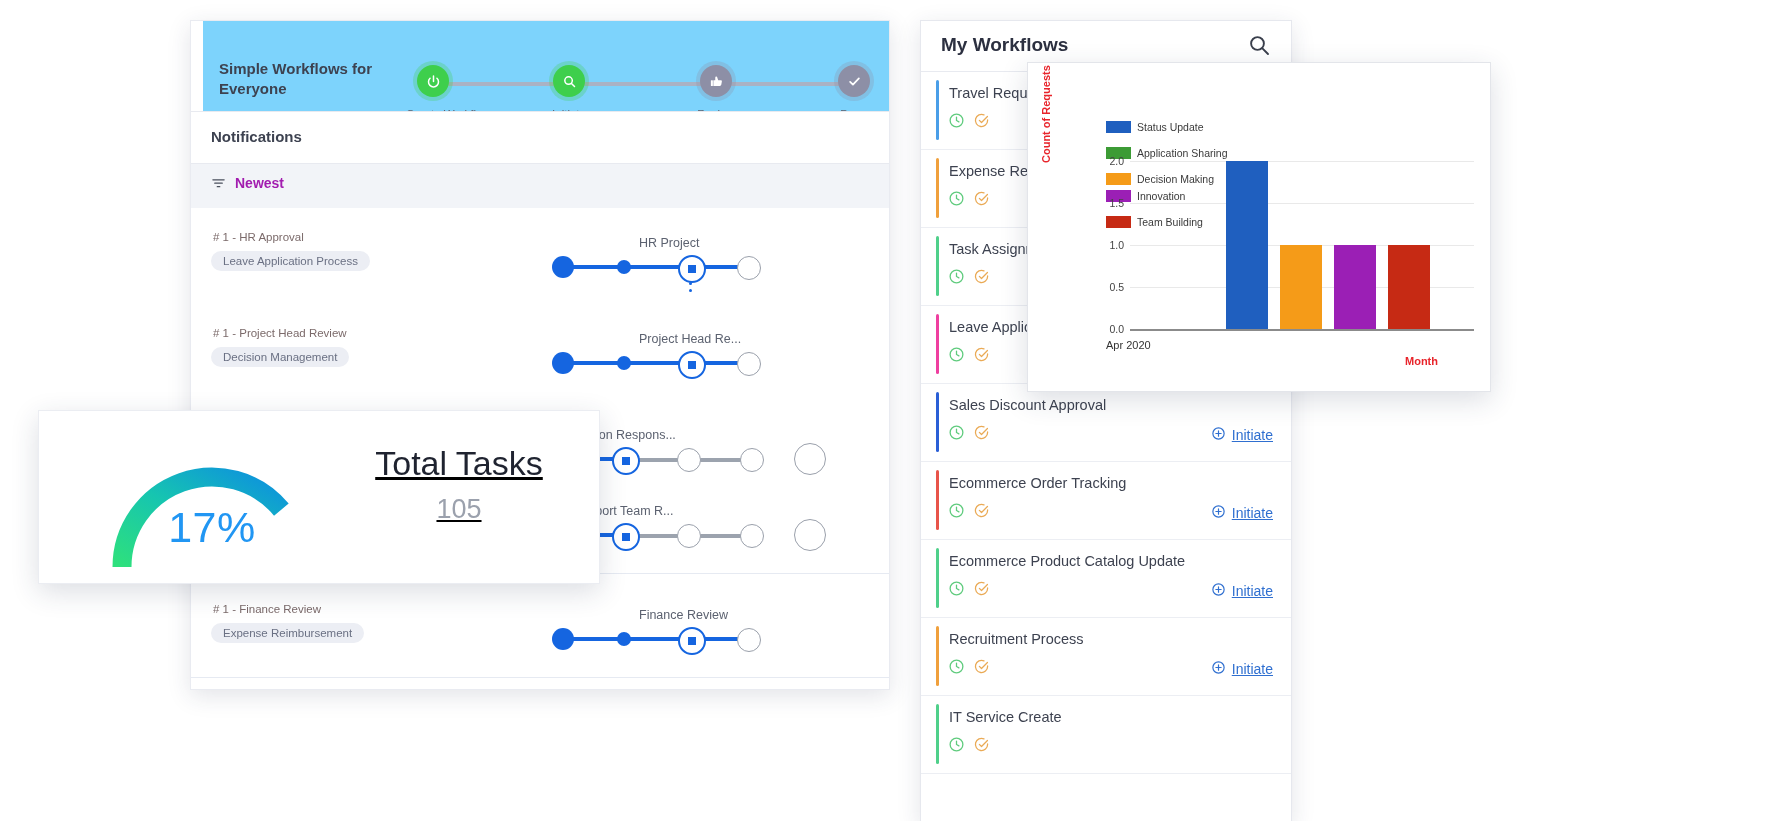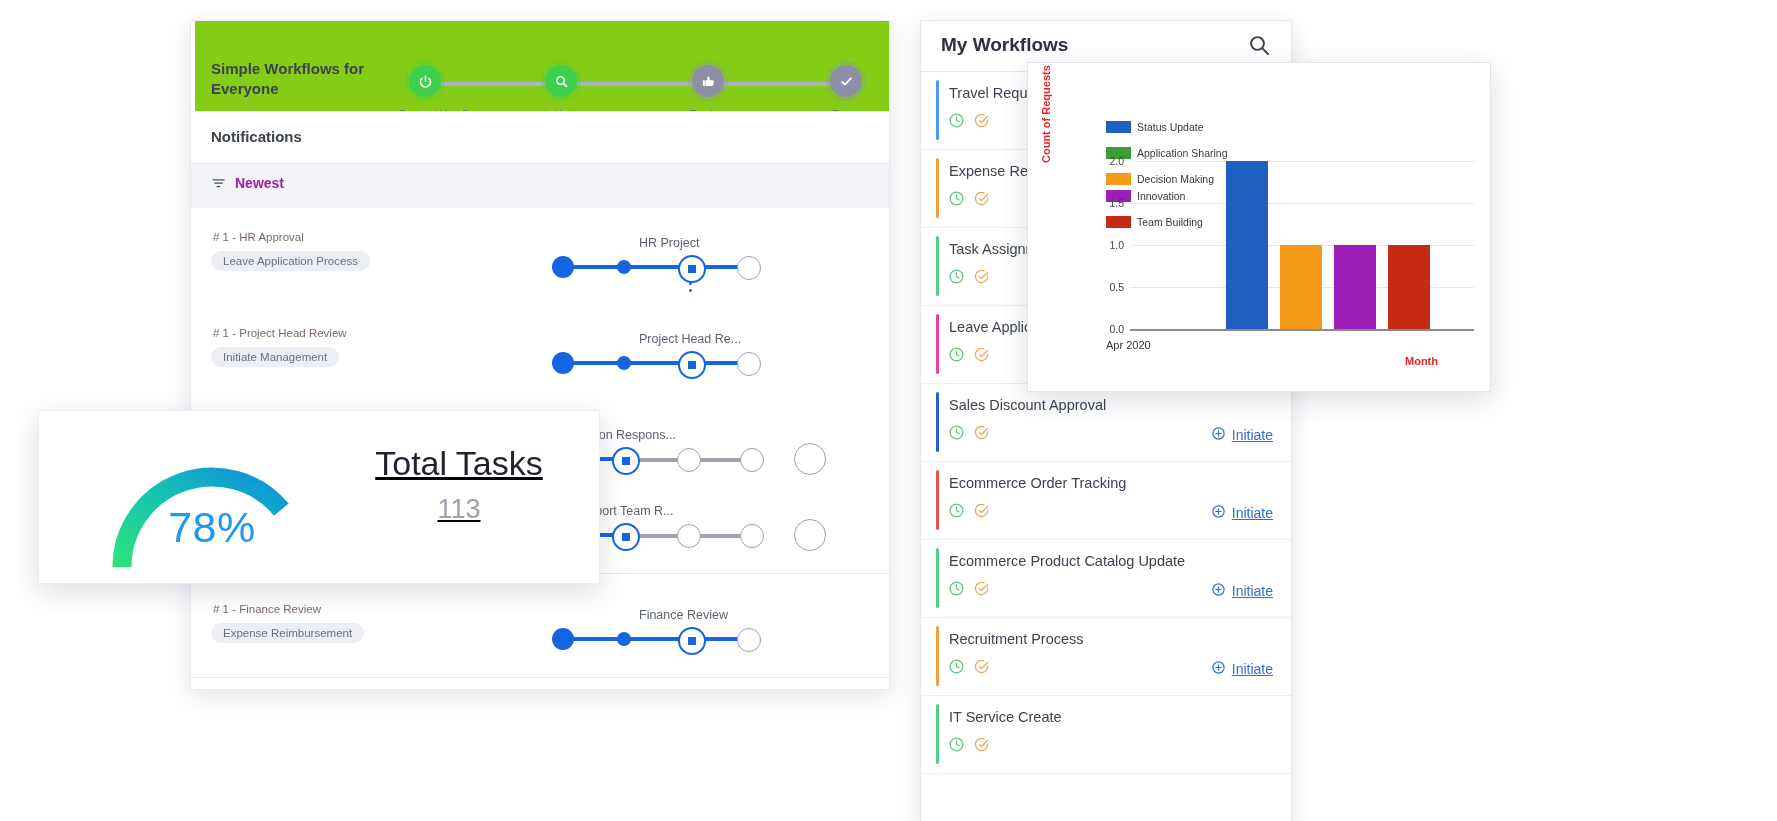--- a/index.html
+++ b/index.html
@@ -15,21 +15,21 @@
   .card{position:absolute;background:#fff;border:1px solid #e6e8ee;}
 
   
   #left-card{
     left:190px;top:20px;width:698px;height:668px;
     box-shadow:0 6px 22px rgba(40,50,80,.13);
     border:1px solid #e9ebf1;
     overflow:hidden;
   }
   #stepper-band{
-    position:absolute;left:4px;top:0;width:100%;height:90px;background:#84cc16;
+    position:absolute;left:12px;top:0;width:100%;height:90px;background:#7dd3fc;
   }
   .stepper-title{
     position:absolute;left:16px;top:38px;width:180px;
     font-size:15px;font-weight:700;color:#3d4250;line-height:1.35;
   }
   .stepper{
     position:absolute;left:203px;top:30px;width:470px;height:58px;
   }
   .step-line{
     position:absolute;left:27px;top:31px;width:420px;height:4px;background:#aab2c4;border-radius:2px;
@@ -260,21 +260,21 @@
         <div class="vdots" style="left:142px;top:46px;">
             <s></s>
             <s></s>
           </div>
         <div class="hollow" style="left:190px;top:20px;"></div>
       </div>
     </div>
 
     <div class="nrow" style="top:284px">
       <div class="nid"># 1 - Project Head Review</div>
-      <div class="chip">Initiate Management</div>
+      <div class="chip">Decision Management</div>
       <div class="trk" style="left:356px;width:220px;">
         <div class="lab" style="left:92px">Project Head Re...</div>
         <div class="seg on" style="left:14px;top:29px;width:190px;"></div>
         <div class="dotbig" style="left:5px;top:20px;"></div>
         <div class="dotsm" style="left:70px;top:24px;"></div>
         <div class="ring" style="left:131px;top:19px;">
             <i></i>
           </div>
         <div class="hollow" style="left:190px;top:20px;"></div>
       </div>
@@ -329,25 +329,25 @@
       <svg width="246" height="140" viewBox="0 0 246 140">
         <defs>
           <linearGradient id="gg" x1="0" y1="1" x2="1" y2="0">
             <stop offset="0%" stop-color="#2ee07d"></stop>
             <stop offset="50%" stop-color="#16c5b0"></stop>
             <stop offset="100%" stop-color="#0d8fe0"></stop>
           </linearGradient>
         </defs>
         <path id="gauge-path" fill="none" stroke="url(#gg)" stroke-width="19" stroke-linecap="butt" d="M 33 138 A 90 90 0 0 1 192.34619184982103 80.63184092261793"></path>
       </svg>
-      <div id="gauge-pct">78%</div>
+      <div id="gauge-pct">17%</div>
     </div>
     <div id="gauge-text">
       <div class="tt">Total Tasks</div>
-      <div class="vv">113</div>
+      <div class="vv">105</div>
     </div>
   </div>
 
   <div class="card" id="wf-card">
     <div id="wf-head">
       <div class="t">My Workflows</div>
       <div id="wf-search">
         <svg width="24" height="24" viewBox="0 0 24 24" fill="none" stroke="#3a3f4c" stroke-width="1.9" stroke-linecap="round">
           <circle cx="10.5" cy="10.5" r="6.4"></circle>
             <path d="M15.4 15.4L21 21"></path>

